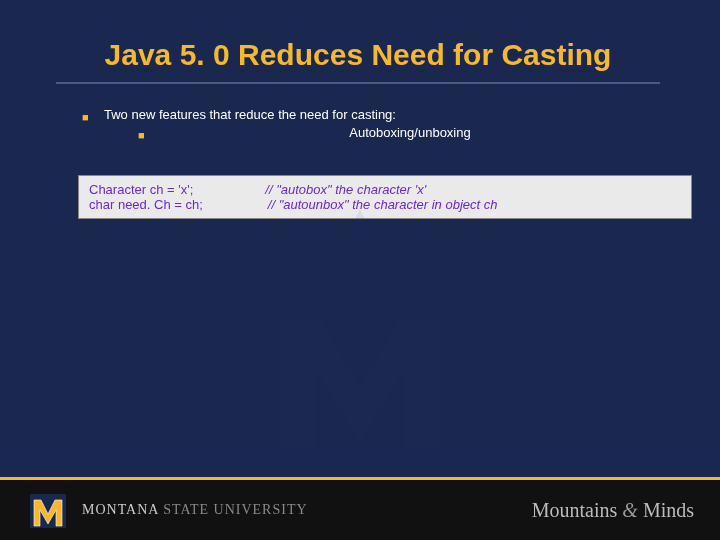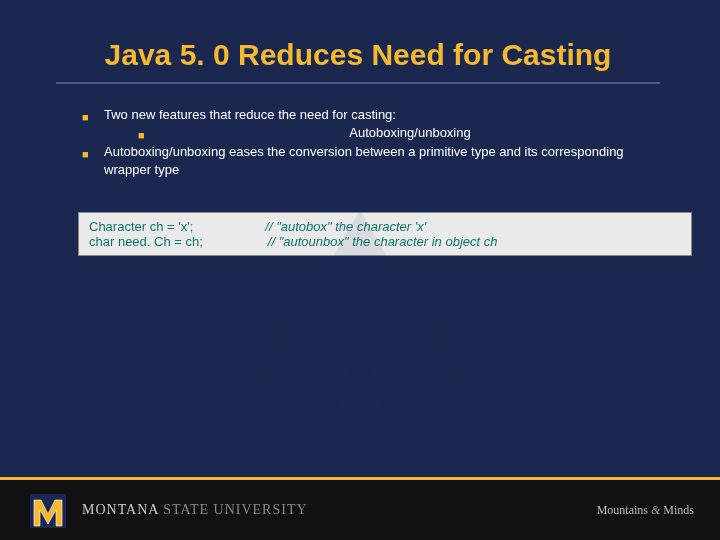--- a/index.html
+++ b/index.html
@@ -77,21 +77,21 @@
     color: #f5b82e;
     font-family: Arial, sans-serif;
   }
   .codebox {
     margin: 34px 28px 0 78px;
     background: #eaeaea;
     border: 1px solid #888;
     padding: 6px 10px;
     font-family: Verdana, Geneva, sans-serif;
     font-size: 13px;
-    color: #0f766e;
+    color: #6d28d9;
   }
   .codeline {
     white-space: pre;
   }
   .codeline .pad { display: inline-block; }
   .comment { font-style: italic; }
   .footer {
     position: absolute;
     left: 0;
     right: 0;
@@ -121,21 +121,21 @@
     font-family: Georgia, 'Times New Roman', serif;
     color: #ccc;
     font-size: 14px;
     letter-spacing: 1px;
   }
   .univ .state { color: #888; }
   .tagline {
     margin-left: auto;
     font-family: Georgia, 'Times New Roman', serif;
     color: #bbb;
-    font-size: 12px;
+    font-size: 20px;
   }
   .tagline .amp { font-style: italic; color: #999; }
 </style>
 </head>
 <body>
 
 <div class="watermark">
   <svg width="300" height="260" viewBox="0 0 300 260">
     <path d="M150 10 L290 250 L10 250 Z" fill="#24345e"></path>
     <path d="M70 250 L70 120 L110 120 L150 190 L190 120 L230 120 L230 250 L195 250 L195 165 L150 240 L105 165 L105 250 Z" fill="#2d3f6b"></path>
@@ -144,23 +144,20 @@
 
 <div class="content">
   <h1 class="title">Java 5. 0 Reduces Need for Casting</h1>
   <hr class="rule">
   <ul class="bullets">
     <li>
       <span>Two new features that reduce the need for casting:</span>
       <ul class="sub">
         <li>Autoboxing/unboxing</li>
       </ul>
-    </li>
-    <li>
-      <span>Autoboxing/unboxing eases the conversion between a primitive type and its corresponding wrapper type</span>
     </li>
   </ul>
 </div>
 
 <div class="codebox">
   <div class="codeline"><span>Character ch = 'x';</span><span class="pad" style="width:72px"></span><span class="comment">// "autobox" the character 'x'</span></div>
   <div class="codeline"><span>char need. Ch = ch;</span><span class="pad" style="width:65px"></span><span class="comment">// "autounbox" the character in object ch</span></div>
 </div>
 
 <div class="footer-rule"></div>

